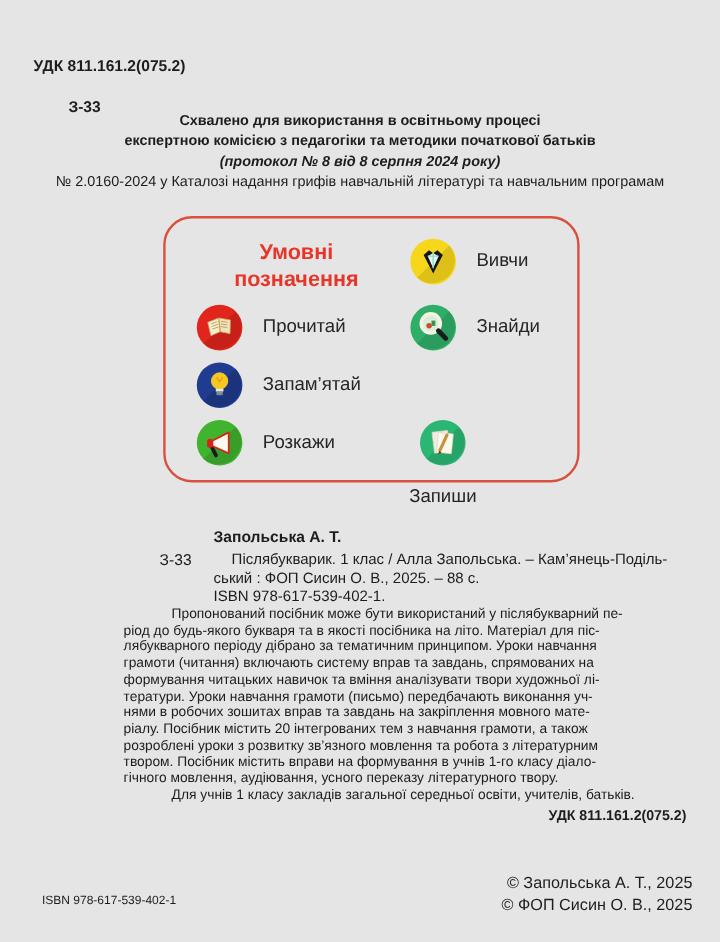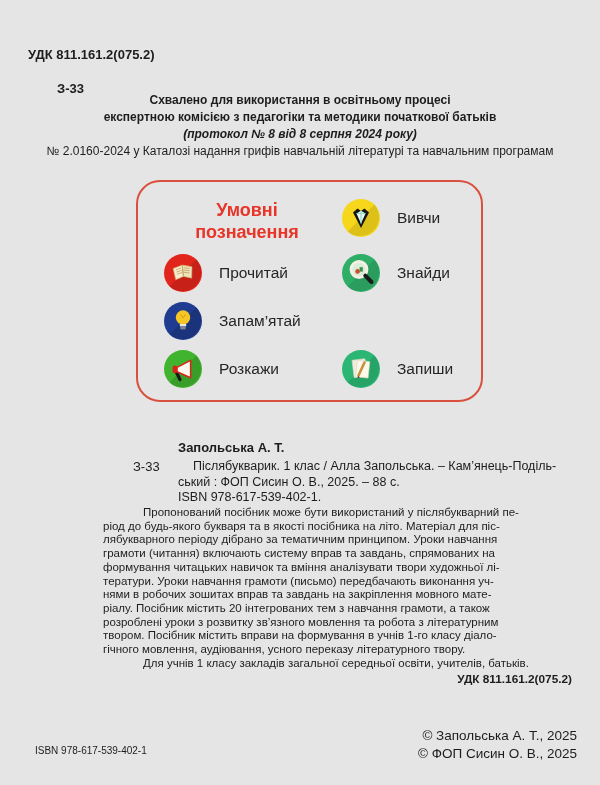--- a/index.html
+++ b/index.html
@@ -121,21 +121,21 @@
       <svg width="40" height="40" viewBox="0 0 40 40">
         <circle cx="20" cy="20" r="19" fill="#41b42f"></circle>
         <path d="M33.4 6.6 A19 19 0 0 1 6.6 33.4 Z" fill="rgba(0,0,0,0.12)"></path>
         <line x1="13.5" y1="23.5" x2="17" y2="30.5" stroke="#1a1a1a" stroke-width="3.2" stroke-linecap="round"></line>
         <path d="M14 18.3 L27.6 11.3 L27.6 28.7 L14 22.7 Z" fill="#fcf9f0" stroke="#d8241a" stroke-width="1.5" stroke-linejoin="round"></path>
         <rect x="9.6" y="16.6" width="4.6" height="7.6" rx="2.2" fill="#d8241a"></rect>
       </svg>
       <span class="legend-label">Розкажи</span>
     </div>
 
-    <div class="legend-item" style="left:203px; top:167px;">
+    <div class="legend-item" style="left:203px; top:167px;flex-direction:column;">
       <svg width="40" height="40" viewBox="0 0 40 40">
         <circle cx="20" cy="20" r="19" fill="#2bb673"></circle>
         <path d="M33.4 6.6 A19 19 0 0 1 6.6 33.4 Z" fill="rgba(0,0,0,0.10)"></path>
         <g transform="rotate(-7 18 19)">
           <rect x="12" y="10.5" width="13" height="17.5" fill="#f0ece0" stroke="#d9d4c2" stroke-width="0.6"></rect>
         </g>
         <g transform="rotate(6 22 20)">
           <rect x="15.5" y="12" width="12.5" height="16.5" fill="#fcf8ec" stroke="#ddd8c6" stroke-width="0.6"></rect>
         </g>
         <line x1="17.5" y1="26.5" x2="23.5" y2="13.5" stroke="#c9913c" stroke-width="2.6" stroke-linecap="round"></line>

